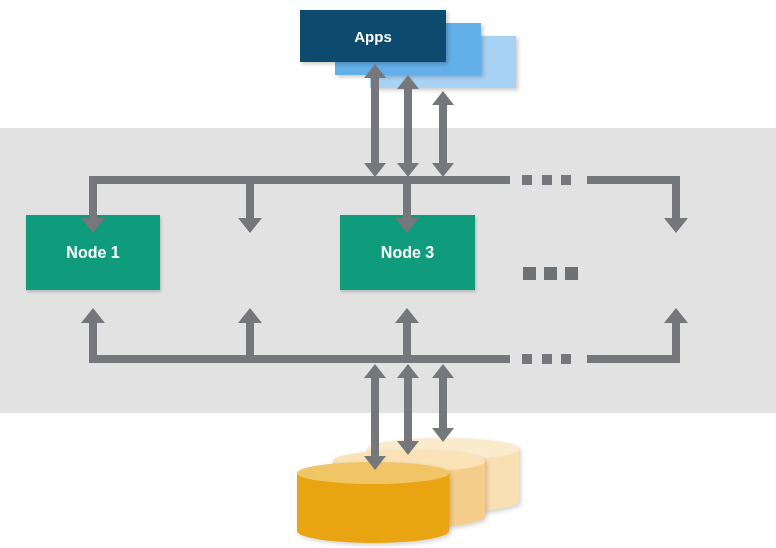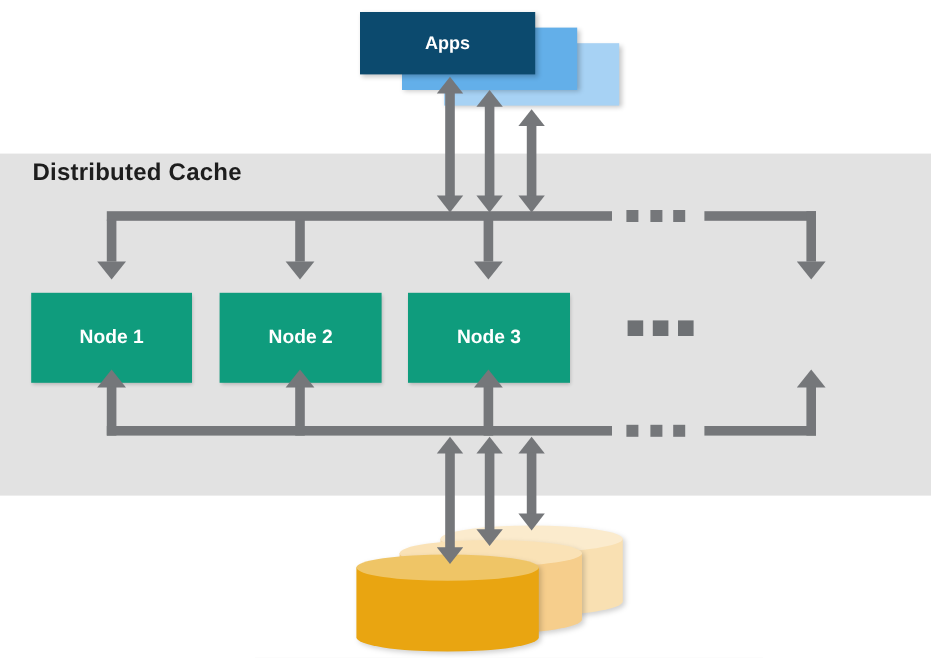--- a/index.html
+++ b/index.html
@@ -12,21 +12,21 @@
   .title { position:absolute; left:27px; top:133px; font-size:20px; font-weight:700; color:#1d1d1d; z-index:1; letter-spacing:0.2px; }
 
   
   .card { position:absolute; width:146px; height:52px; z-index:1; box-shadow:2px 2px 4px rgba(0,0,0,.22); }
   .card.back   { left:370px; top:36px; background:#a7d2f4; }
   .card.middle { left:335px; top:23px; background:#63afe9; }
   .card.front  { left:300px; top:10px; background:#0c4a6e; display:flex; align-items:center; justify-content:center; }
   .card-label  { color:#ffffff; font-weight:700; font-size:15px; }
 
   
-  .node { position:absolute; top:244px; height:75px; background:#0f9c7d; z-index:1;
+  .node { position:absolute; top:215px; height:75px; background:#0f9c7d; z-index:1;
           display:flex; align-items:center; justify-content:center; box-shadow:1px 2px 3px rgba(0,0,0,.2); }
   .node-label { color:#ffffff; font-weight:700; font-size:16px; }
   .gapdot { position:absolute; top:267px; width:13px; height:13px; background:#6e7174; z-index:1; }
 
   
   .hline { position:absolute; height:8px; background:#75777a; z-index:2; }
   .vline { position:absolute; width:8px;  background:#75777a; z-index:2; }
   .busdot { position:absolute; width:10px; height:10px; background:#75777a; z-index:2; }
   .tri { position:absolute; width:0; height:0; z-index:2; }
   .tri.down { border-left:12px solid transparent; border-right:12px solid transparent; border-top:15px solid #75777a; }
@@ -50,21 +50,20 @@
   .cyl.frontdb .cyl-body { background:#e9a511; height:70px; }
   .db-label { position:absolute; left:0; top:32px; width:100%; text-align:center;
               color:#ffffff; font-weight:700; font-size:15px; z-index:1; }
 </style>
 </head>
 <body>
 
 <div class="canvas">
 
   <div class="band"></div>
-  <div class="title">Distributed Cache</div>
 
   <div class="card back"></div>
   <div class="card middle"></div>
   <div class="card front">
     <span class="card-label">Apps</span>
   </div>
 
   <div class="tri sm up" style="left:364px; top:64px;"></div>
   <div class="vline" style="left:371px; top:76px; height:88px;"></div>
   <div class="tri sm down" style="left:364px; top:163px;"></div>
@@ -87,23 +86,20 @@
   <div class="tri down" style="left:81px;  top:218px;"></div>
   <div class="vline" style="left:246px; top:183px; height:35px;"></div>
   <div class="tri down" style="left:238px; top:218px;"></div>
   <div class="vline" style="left:403px; top:183px; height:35px;"></div>
   <div class="tri down" style="left:395px; top:218px;"></div>
   <div class="vline" style="left:672px; top:176px; height:42px;"></div>
   <div class="tri down" style="left:664px; top:218px;"></div>
 
   <div class="node" style="left:26px;  width:134px;">
     <span class="node-label">Node 1</span>
-  </div>
-  <div class="node" style="left:183px; width:135px;">
-    <span class="node-label">Node 2</span>
   </div>
   <div class="node" style="left:340px; width:135px;">
     <span class="node-label">Node 3</span>
   </div>
   <div class="gapdot" style="left:523px;"></div>
   <div class="gapdot" style="left:544px;"></div>
   <div class="gapdot" style="left:565px;"></div>
 
   <div class="tri up" style="left:81px;  top:308px;"></div>
   <div class="vline" style="left:89px;  top:322px; height:41px;"></div>

